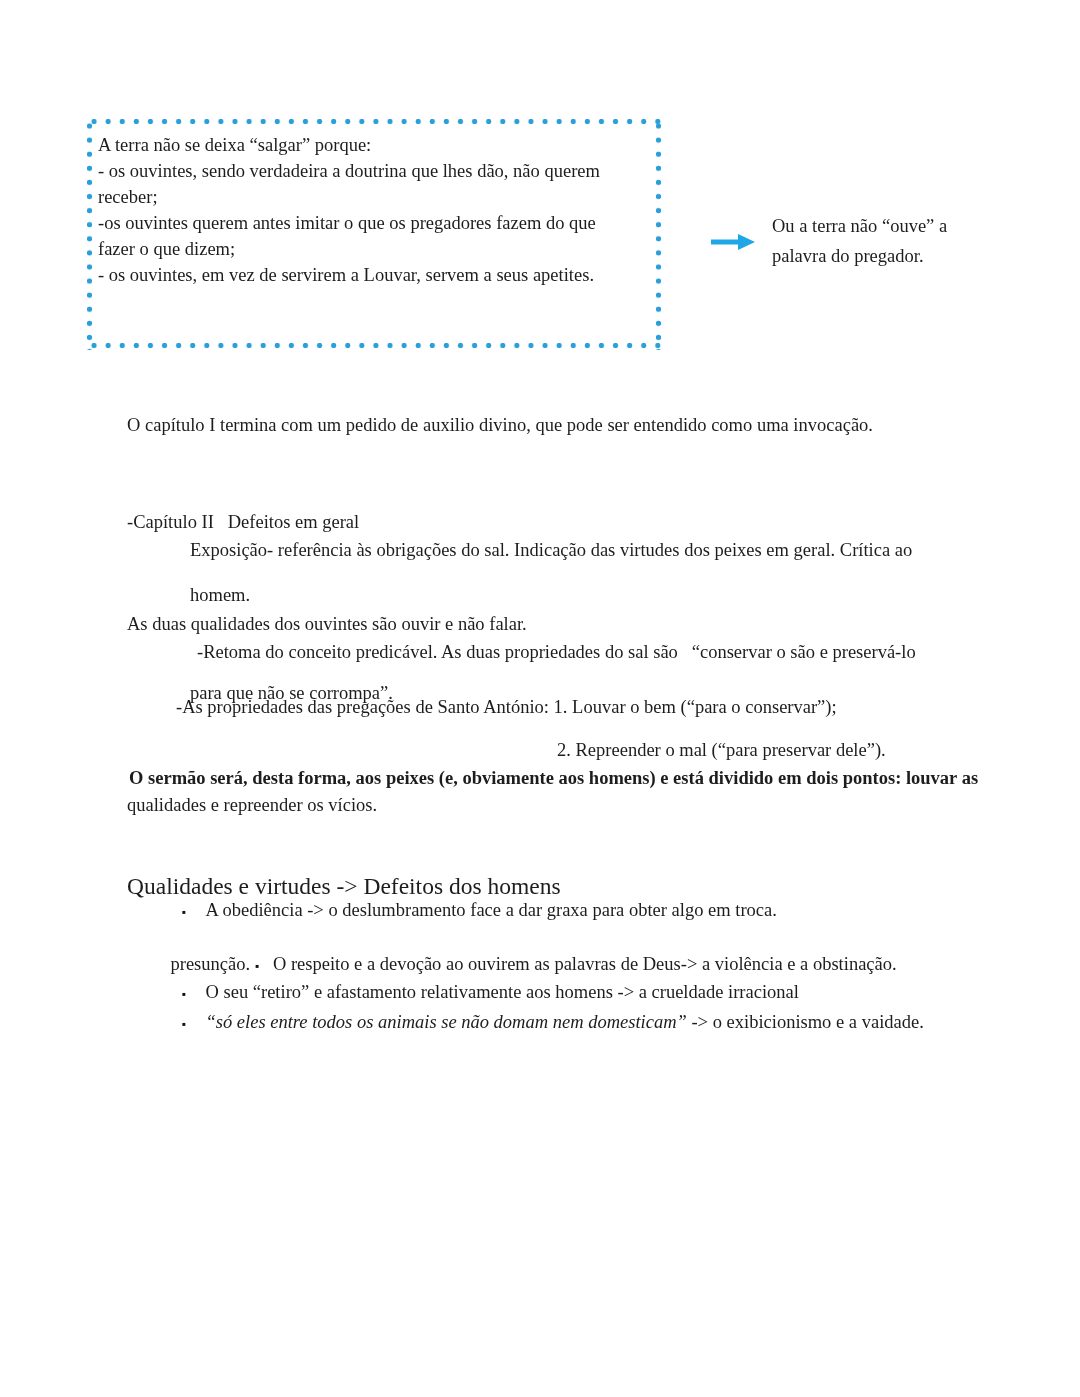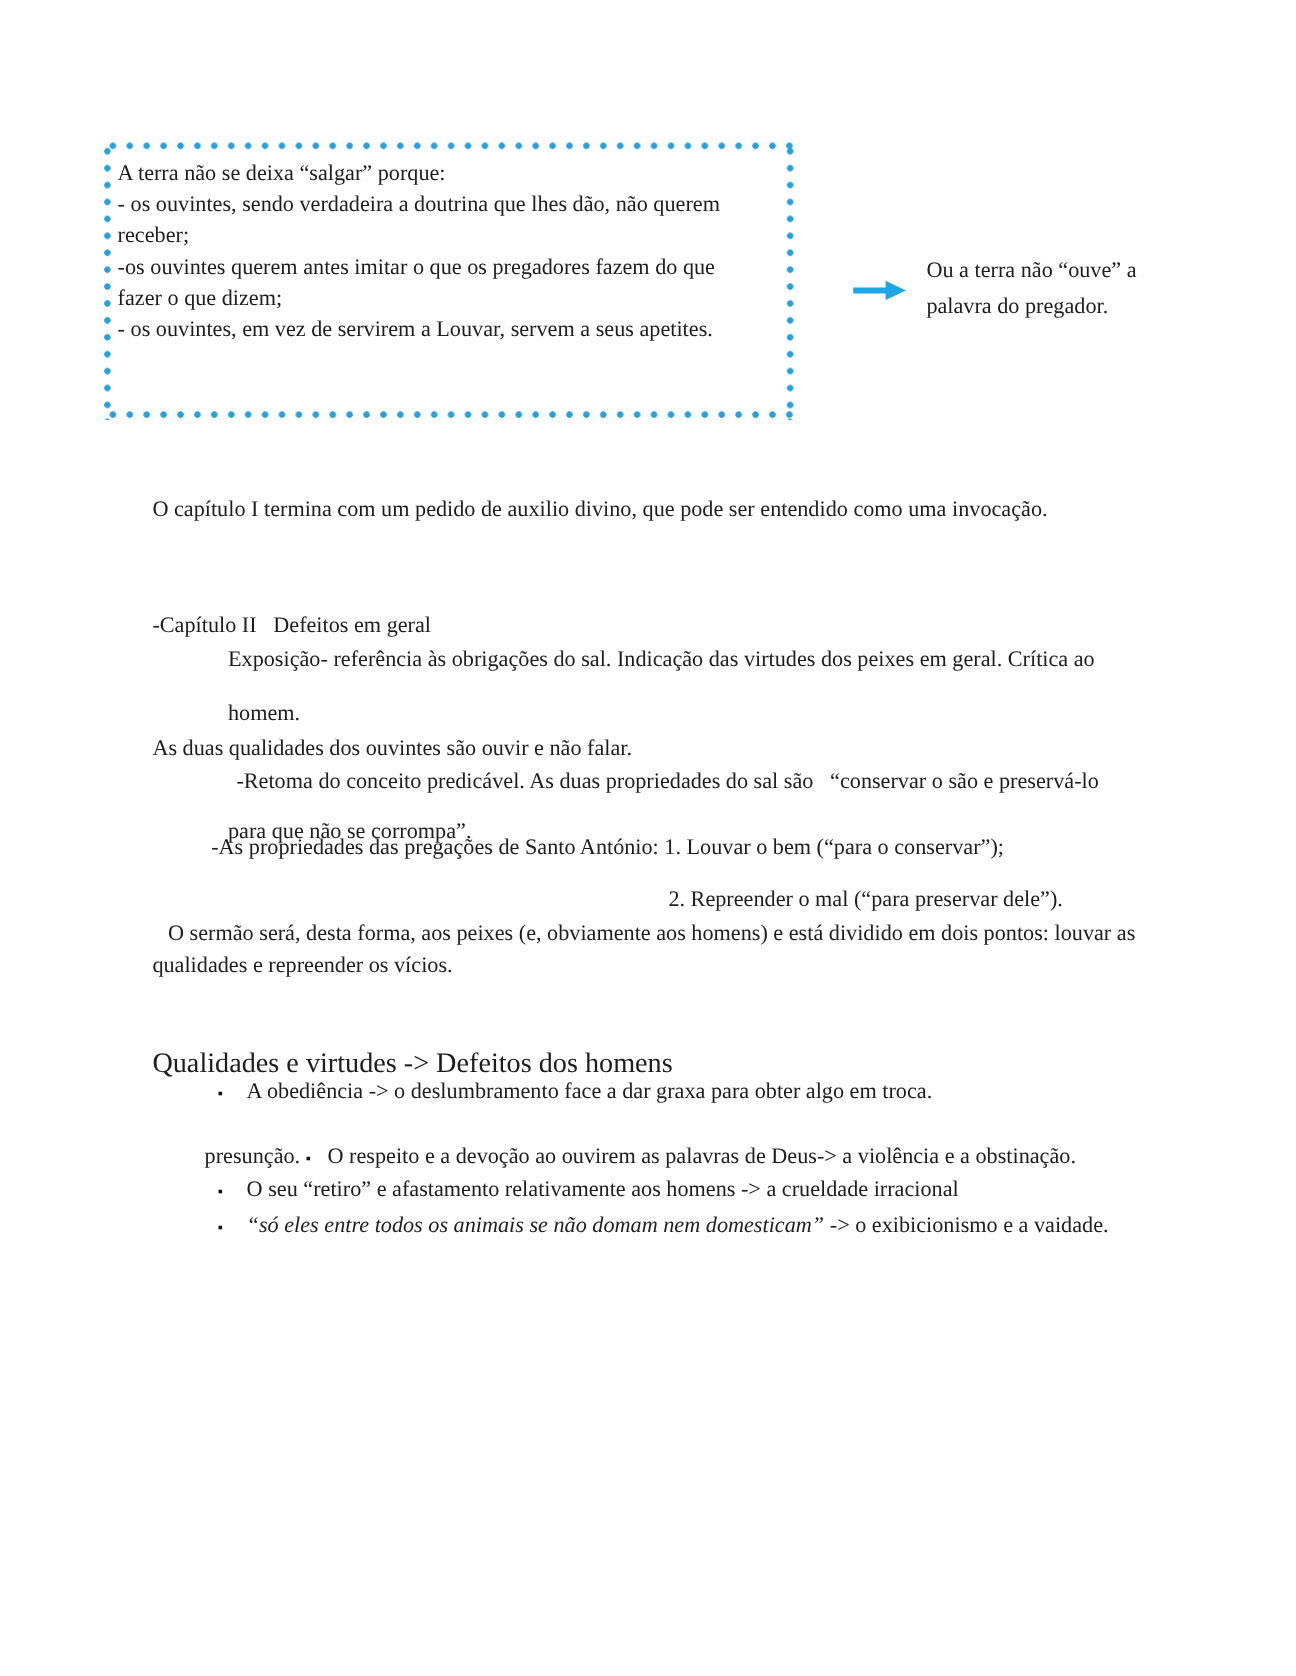--- a/index.html
+++ b/index.html
@@ -58,21 +58,21 @@
 
   <div class="t" style="left:127px;top:510px;">-Capítulo II   Defeitos em geral</div>
   <div class="t" style="left:190px;top:538px;">Exposição- referência às obrigações do sal. Indicação das virtudes dos peixes em geral. Crítica ao</div>
   <div class="t" style="left:190px;top:565px;margin-top:18px;">homem.</div>
 
   <div class="t" style="left:127px;top:612px;">As duas qualidades dos ouvintes são ouvir e não falar.</div>
   <div class="t" style="left:197px;top:640px;">-Retoma do conceito predicável. As duas propriedades do sal são   “conservar o são e preservá-lo</div>
   <div class="t" style="left:190px;top:668px;margin-top:13px;">para que não se corrompa”.</div>
   <div class="t" style="left:176px;top:695px;">-As propriedades das pregações de Santo António: 1. Louvar o bem (“para o conservar”);</div>
   <div class="t" style="left:557px;top:738px;">2. Repreender o mal (“para preservar dele”).</div>
-  <div class="t" style="left:140px;top:766px;">O sermão será, desta forma, aos peixes (e, obviamente aos homens) e está dividido em dois pontos: louvar as</div>
+  <div class="t" style="left:129px;top:766px;font-weight:bold;">O sermão será, desta forma, aos peixes (e, obviamente aos homens) e está dividido em dois pontos: louvar as</div>
   <div class="t" style="left:127px;top:793px;">qualidades e repreender os vícios.</div>
 
   <div class="t heading" style="left:127px;top:836px;margin-top:38px;">Qualidades e virtudes -&gt; Defeitos dos homens</div>
 
   <div class="t" style="left:163px;top:874px;">
     <span class="marker">▪</span><span>A obediência -&gt; o deslumbramento face a dar graxa para obter algo em troca.</span>
   </div>
 
 
   <div class="t" style="left:152px;top:928px;">

